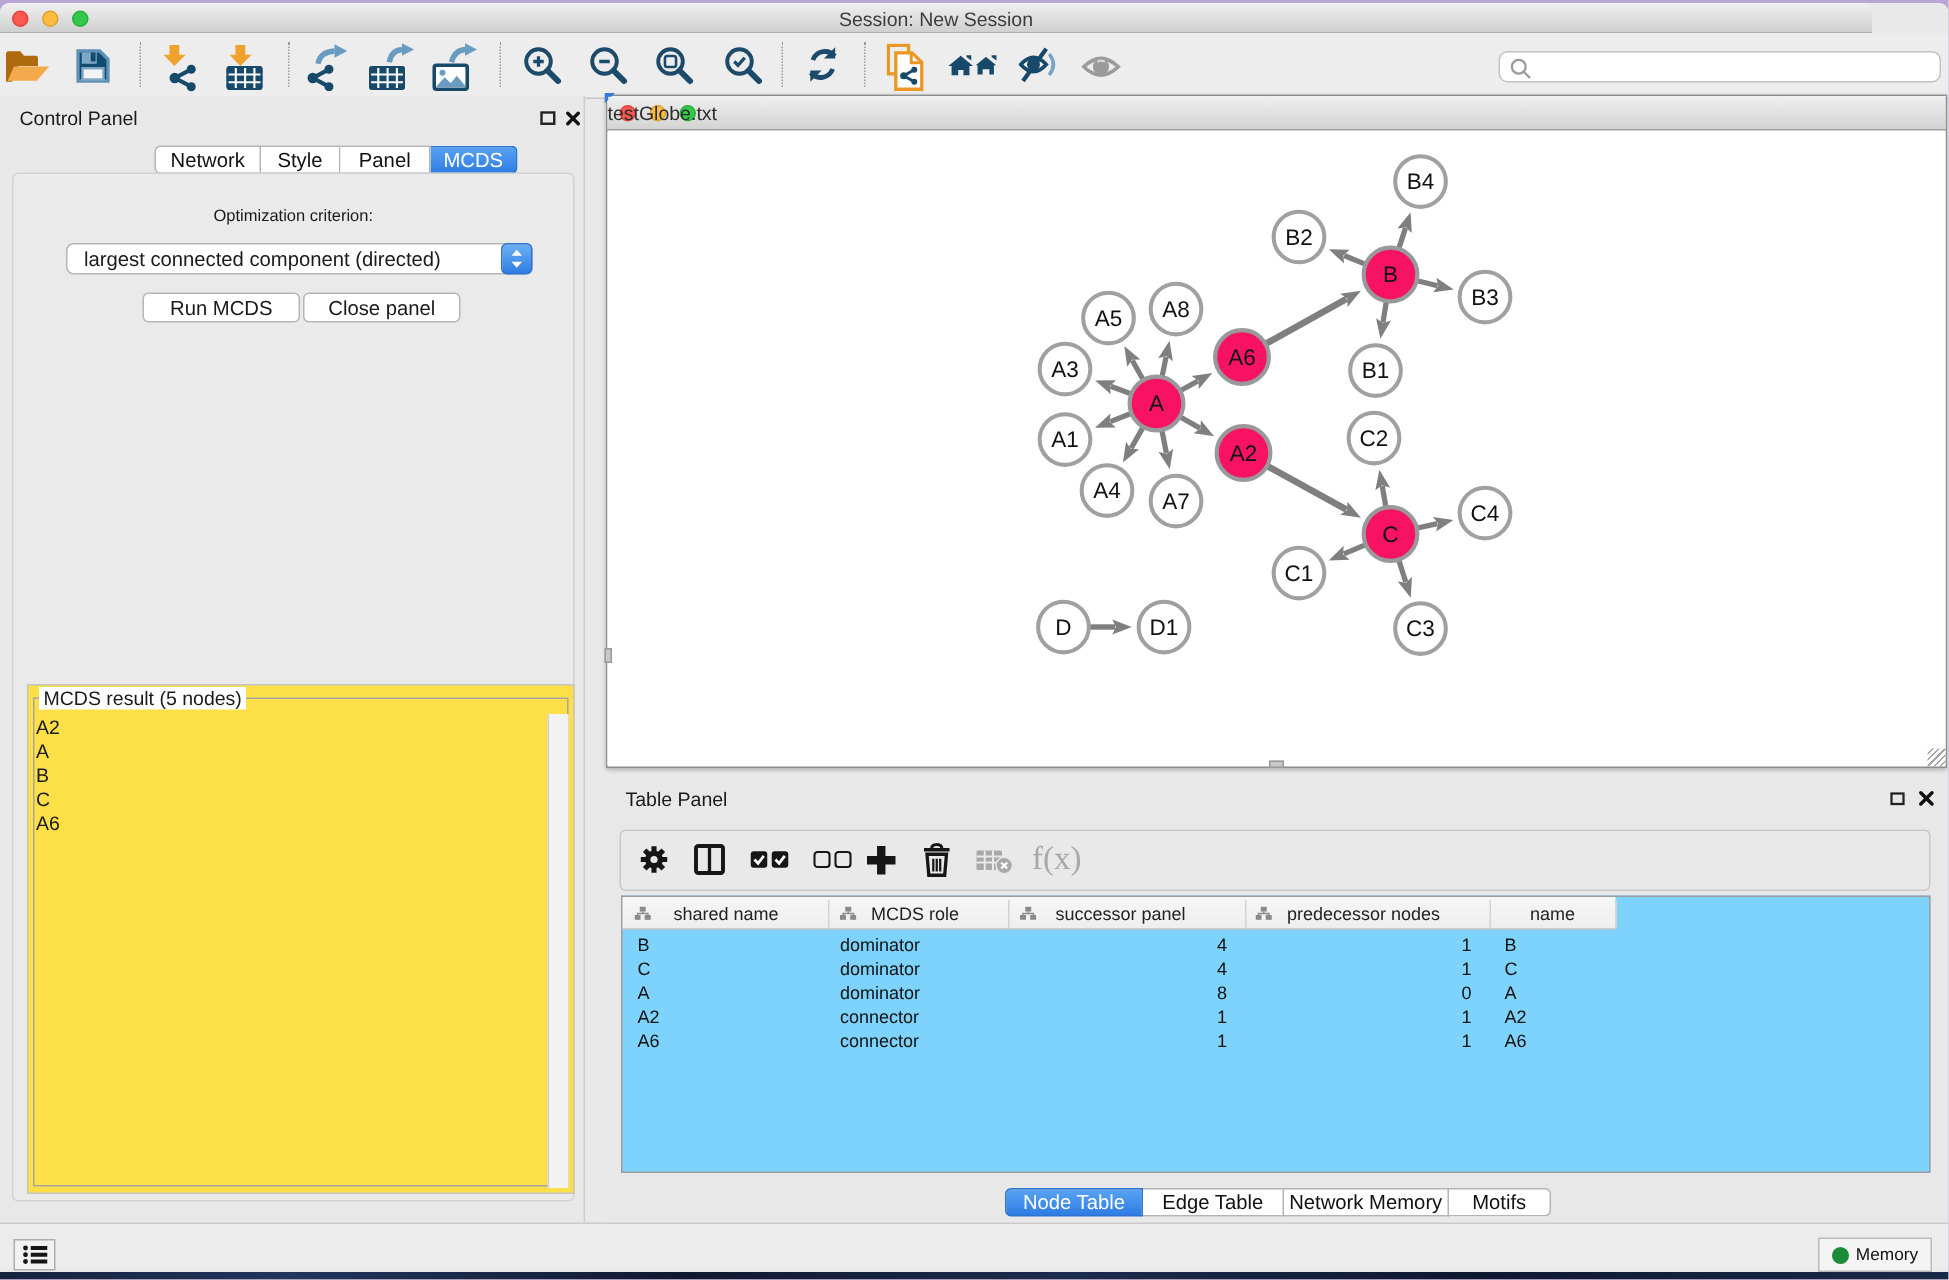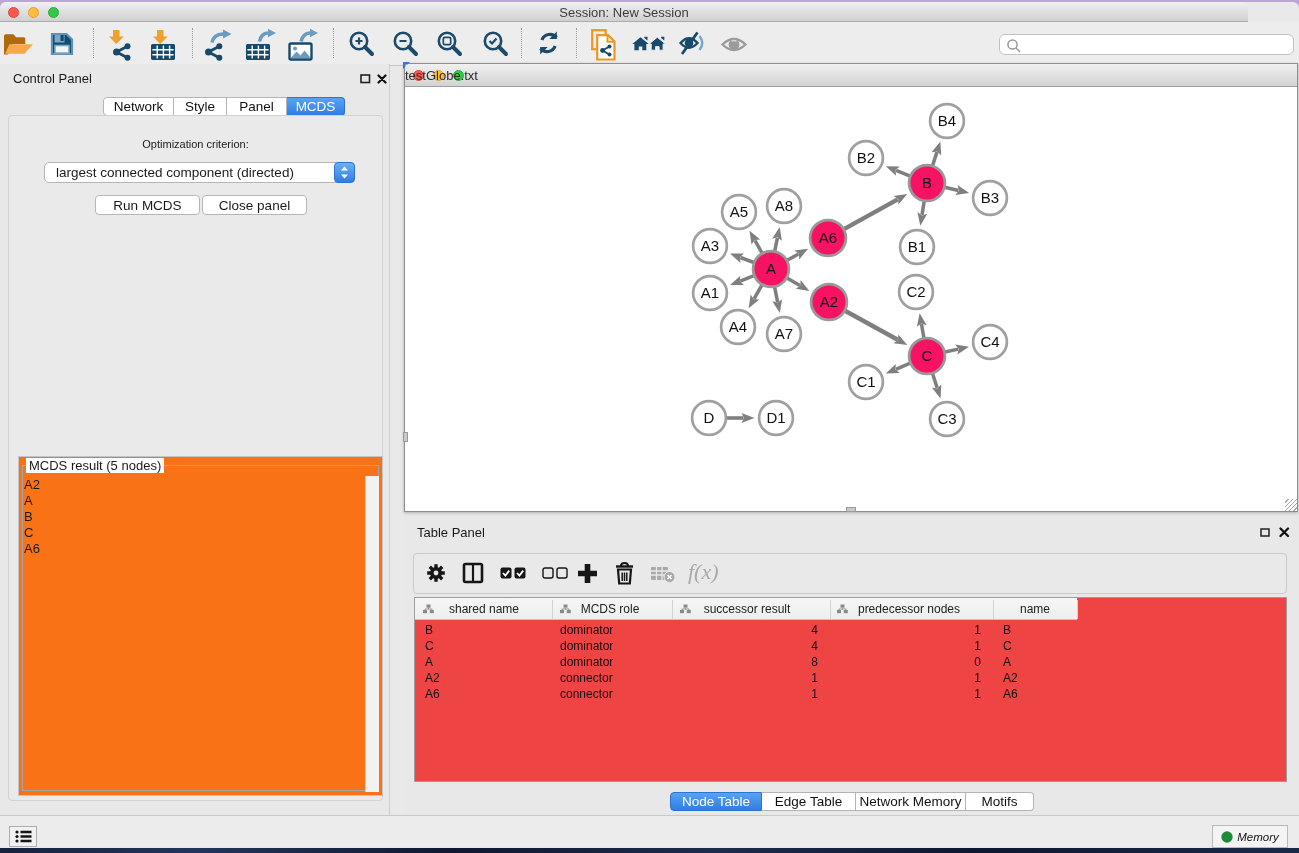--- a/index.html
+++ b/index.html
@@ -17,30 +17,30 @@
 .ticon { position:absolute; top:0; }
 #searchbox { position:absolute; left:999px; top:12px; width:295px; height:21px; background:#fff; border:1px solid #c2c2c2; border-radius:6px; }
 #leftpanel { position:absolute; left:0; top:62px; width:390px; height:751px; background:#e8e8e8; border-right:1px solid #cfcfcf; }
 .phead { font-size:13px; color:#1a1a1a; }
 #cptabs { position:absolute; top:33px; left:79px; height:35px; display:flex;padding-left:24px; }
 .tab { height:19px; font-size:13.5px; color:#111; background:#fff; border:1px solid #b4b4b4; border-left:none; text-align:center; line-height:18px; }
 .tab.first { border-left:1px solid #b4b4b4; border-radius:4px 0 0 4px; }
 .tab.last { border-radius:0 4px 4px 0; }
 .tab.sel { background:linear-gradient(#58a3f2,#2f7de4); color:#fff; border-color:#2e73cf; }
 #cpbody { position:absolute; left:8px; top:51px; width:375px; height:686px; background:#eaeaea; border:1px solid #d2d2d2; border-radius:4px; }
-#mcdsbox { position:absolute; left:9px; top:340px; width:365px; height:340px; background:#f97316; border:1px solid #c4c4c4; }
+#mcdsbox { position:absolute; left:9px; top:340px; width:365px; height:340px; background:#fde047; border:1px solid #c4c4c4; }
 #netwin { position:absolute; left:404px; top:61px; width:894px; height:449px; background:#fff; border:1px solid #8e8e8e; box-shadow:0 1px 3px rgba(0,0,0,0.25); }
 #nettitle { position:absolute; left:0; top:0; width:100%; height:23px; background:linear-gradient(#f0f0f0,#d3d3d3); border-bottom:1px solid #9f9f9f; }
 #netcanvas { position:absolute; left:0; top:24px; width:892px; height:422px; background:#fff; }
 #tablepanel { position:absolute; left:404px; top:514px; width:895px; height:301px; background:#e8e8e8; }
 #ttoolbar { position:absolute; left:9px; top:37px; width:874px; height:41px; background:#e9e9e9; border:1px solid #c9c9c9; border-radius:4px; }
-#tblwrap { position:absolute; left:10px; top:81px; width:873px; height:185px; background:#ef4444; border:1px solid #9d9d9d; }
+#tblwrap { position:absolute; left:10px; top:81px; width:873px; height:185px; background:#7dd3fc; border:1px solid #9d9d9d; }
 #btabs { position:absolute; left:266px; top:276px; height:19px; display:flex; }
 #statusbar { position:absolute; left:0; top:813px; width:1299px; height:31px; background:#ececec; border-top:1px solid #c9c9c9; }
-#memorybtn { position:absolute; right:11px; top:7px; width:76px; height:23px; background:#f4f4f4; border:1px solid #b9b9b9; font-size:11.5px; color:#111; display:flex; align-items:center; justify-content:center; gap:4px; white-space:nowrap;font-style:italic; }
+#memorybtn { position:absolute; right:11px; top:7px; width:76px; height:23px; background:#f4f4f4; border:1px solid #b9b9b9; font-size:11.5px; color:#111; display:flex; align-items:center; justify-content:center; gap:4px; white-space:nowrap; }
 #listbtn { position:absolute; left:9px; top:8px; width:28px; height:21px; background:#f2f2f2; border:1px solid #adadad; }
 #deskbottom { position:absolute; left:0; top:848px; width:1299px; height:5px; background:linear-gradient(90deg,#16213d,#23355c 15%,#101830 35%,#1d2b4d 55%,#0e1730 75%,#1a2848); }
 svg { display:block; }
 
 .hsep { position:absolute; top:2px; height:19px; width:0; border-left:1px solid #d2d2d2; }
 .treeic { position:absolute; top:6px; width:11px; height:10px; }
 .hlabel { position:absolute; top:4px; text-align:center; font-size:12px; color:#222; }
 .r { position:absolute; font-size:12px; color:#111; }
 .c1 { left:10px; } .c2 { left:145px; } .c3 { left:257px; width:146px; text-align:right; }
 .c4 { left:415px; width:151px; text-align:right; } .c5 { left:588px; }
@@ -344,21 +344,21 @@
           <path d="M7 5 q0 -3 3.5 -3 q3.5 0 3.5 3" fill="none" stroke="#161616" stroke-width="2"></path>
           <path d="M4 8.5 h13 l-1.2 14 h-10.6 z" fill="none" stroke="#161616" stroke-width="2.2"></path>
           <path d="M8.2 11.5 v8.5 M10.5 11.5 v8.5 M12.8 11.5 v8.5" stroke="#161616" stroke-width="1.5"></path>
         </svg>
 <svg style="position:absolute;left:236px;top:12px" width="26" height="17">
           <rect x="1" y="1" width="17" height="13" rx="1" fill="#a9a9a9"></rect>
           <path d="M1 5 h17 M1 9 h17 M6.5 1 v13 M12 1 v13" stroke="#e9e9e9" stroke-width="1.3"></path>
           <circle cx="19.5" cy="11" r="5.5" fill="#a9a9a9" stroke="#e9e9e9" stroke-width="1"></circle>
           <path d="M17.5 9 l4 4 m0 -4 l-4 4" stroke="#fff" stroke-width="1.5"></path>
         </svg>
-<div style="position:absolute;left:274px;top:5px;font-family:'Liberation Serif',serif;font-style:italic;font-size:22px;color:#a9a9a9">f(x)</div>
+<div style="position:absolute;left:274px;top:5px;font-family:'Liberation Serif',serif;font-size:22px;color:#a9a9a9">f(x)</div>
 </div>
 <div id="tblwrap">
 <div style="position:absolute;left:0;top:0;width:662px;height:22px;background:linear-gradient(#f6f6f6,#eeeeee);border-bottom:1px solid #c4c4c4"></div>
 <div class="hsep" style="left:137px"></div>
         <div class="hsep" style="left:257px"></div>
         <div class="hsep" style="left:415px"></div>
         <div class="hsep" style="left:578px"></div>
         <div class="hsep" style="left:662px"></div>
 <svg class="treeic" style="left:8px">
           <use href="#tree"></use>
@@ -367,21 +367,21 @@
           <use href="#tree"></use>
         </svg>
 <svg class="treeic" style="left:265px">
           <use href="#tree"></use>
         </svg>
 <svg class="treeic" style="left:422px">
           <use href="#tree"></use>
         </svg>
 <div class="hlabel" style="left:12px;width:114px">shared name</div>
 <div class="hlabel" style="left:140px;width:110px">MCDS role</div>
-<div class="hlabel" style="left:270px;width:124px">successor result</div>
+<div class="hlabel" style="left:270px;width:124px">successor panel</div>
 <div class="hlabel" style="left:425px;width:138px">predecessor nodes</div>
 <div class="hlabel" style="left:578px;width:84px">name</div>
 <div class="r c1" style="top:25px">B</div>
         <div class="r c2" style="top:25px">dominator</div>
         <div class="r c3" style="top:25px">4</div>
         <div class="r c4" style="top:25px">1</div>
         <div class="r c5" style="top:25px">B</div>
 <div class="r c1" style="top:41px">C</div>
         <div class="r c2" style="top:41px">dominator</div>
         <div class="r c3" style="top:41px">4</div>

